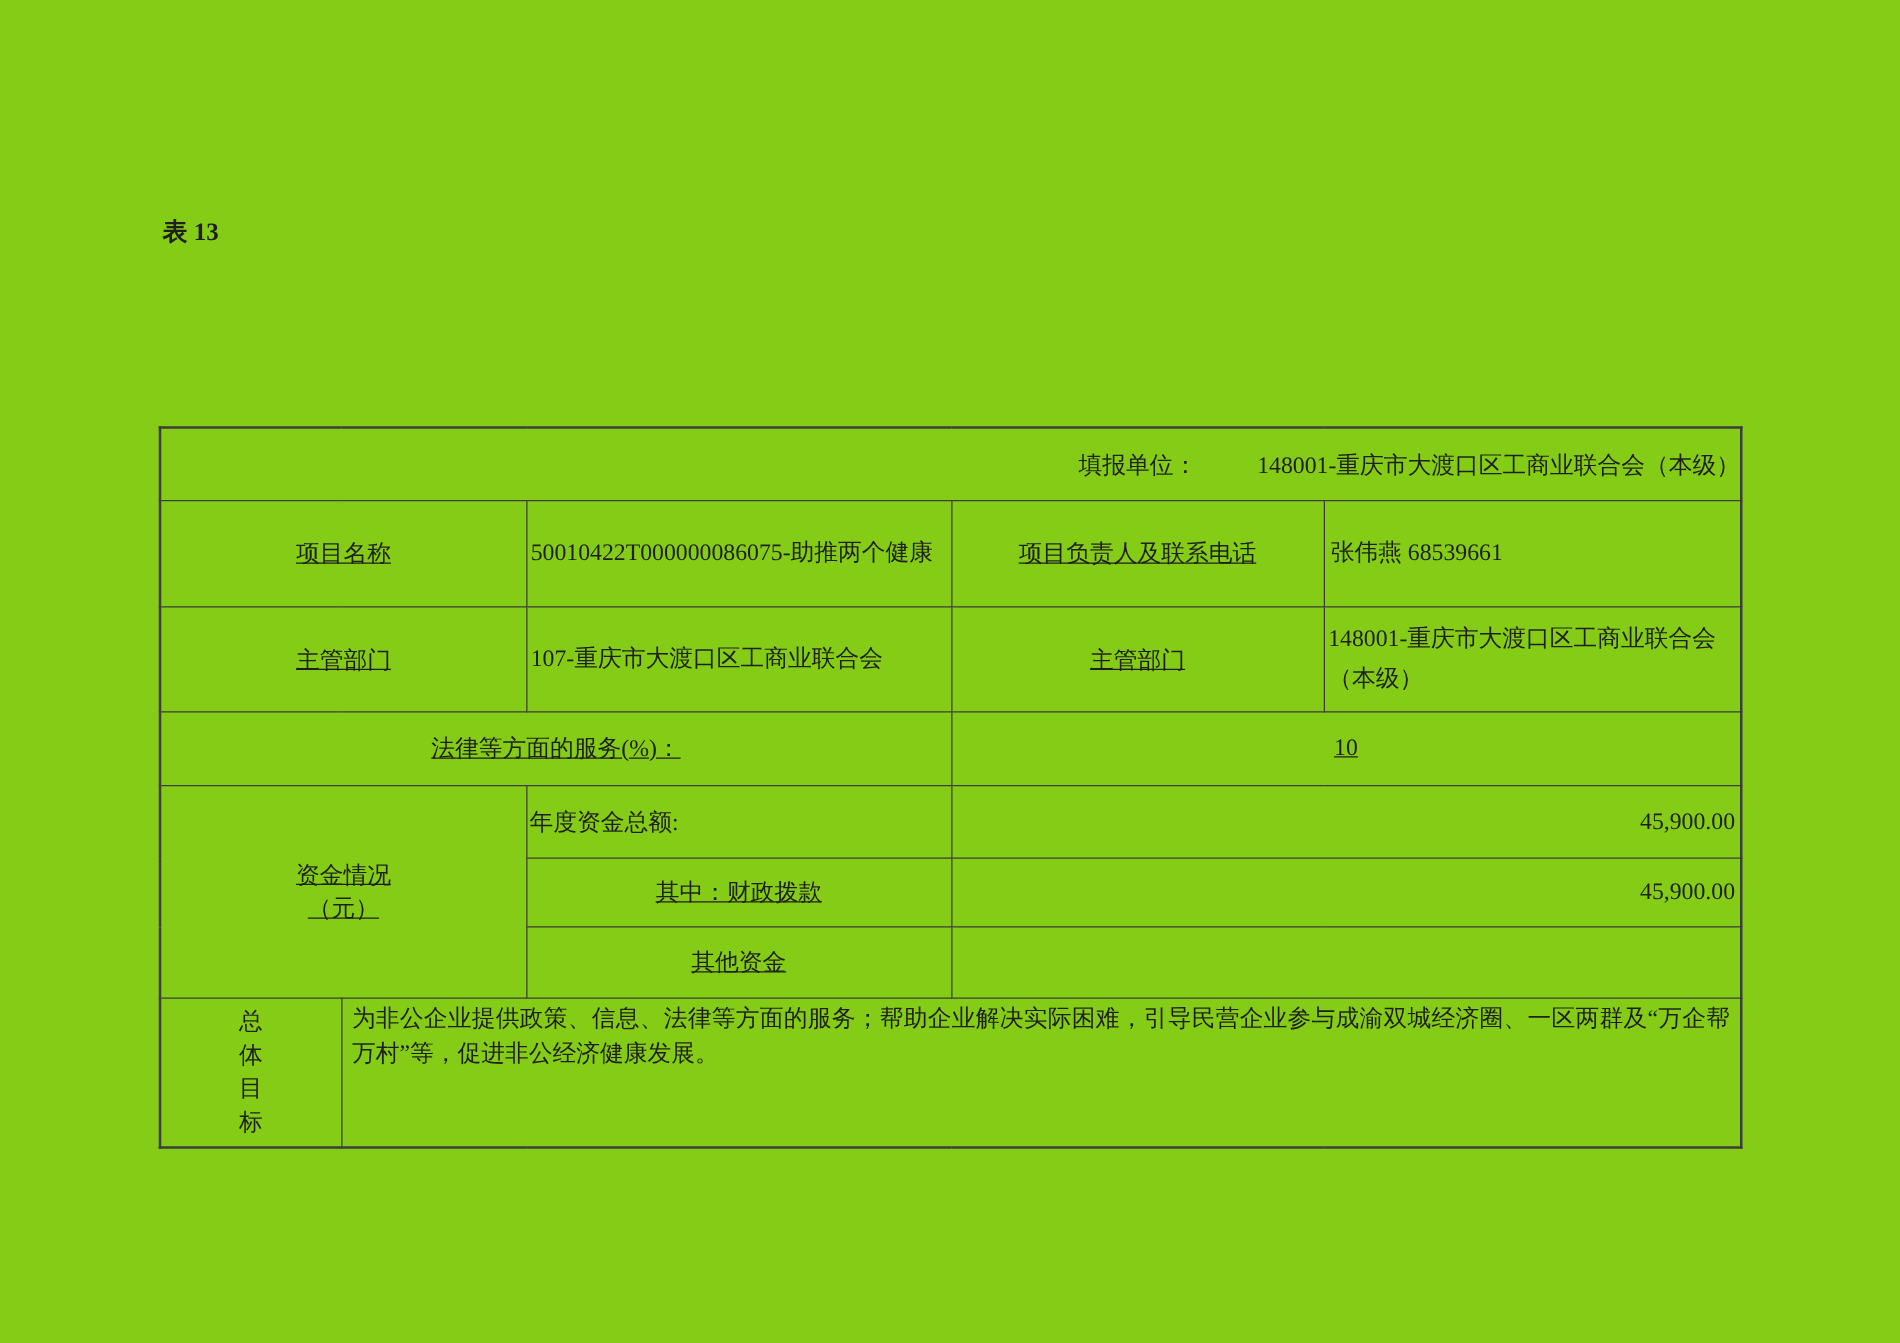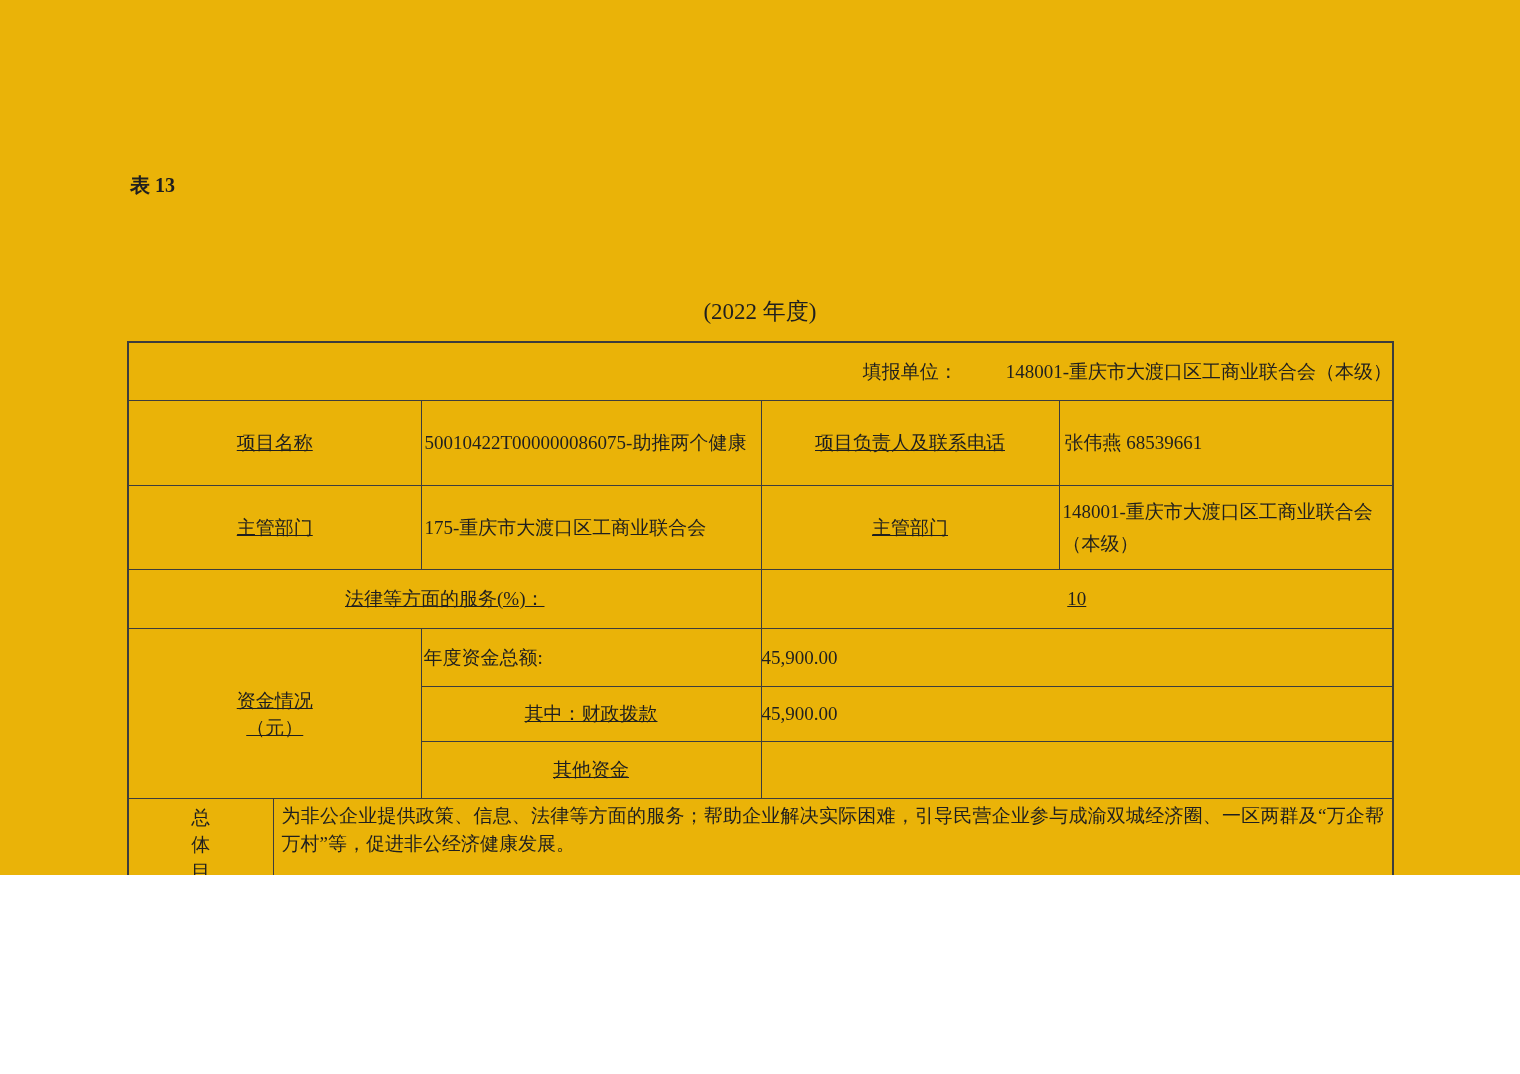--- a/index.html
+++ b/index.html
@@ -1,19 +1,19 @@
 <!DOCTYPE html>
 <html><head>
 <meta charset="utf-8">
 <style>
   html,body{margin:0;padding:0;background:#ffffff;}
   .page{
     position:relative;
-    width:1520px;height:875px;
-    background:#eab308;
+    width:1520px;height:1074px;
+    background:#84cc16;
     font-family:"Liberation Serif","DejaVu Serif",serif;
     color:#1f1f1f;
     overflow:hidden;
   }
   .table-label{
     position:absolute;top:172px;left:130px;
     font-size:20px;font-weight:bold;
   }
   .title{
     position:absolute;top:234px;left:0;width:100%;
@@ -39,21 +39,21 @@
   .r1 td{height:57px;}
   .r2 td{height:84px;}
   .r3 td{height:83px;}
   .r4 td{height:58px;}
   .r5 td{height:57px;margin-top:20px;}
   .r6 td{height:54px;}
   .r7 td{height:56px;}
   .r8 td{height:113px;}
   .c-center{text-align:center;text-decoration:underline;}
   .c-left{text-align:left;padding-left:3px !important;line-height:32px;}
-  .c-right{text-align:left;padding-right:4px !important;}
+  .c-right{text-align:right;padding-right:4px !important;}
   .ru-cell{padding-left:8px !important;text-align:right;}
   .ru-value{margin-left:48px;}
   .fund-label-line{line-height:27px;text-align:center;}
   .goal-label-cell{vertical-align:top !important;padding-top:5px !important;}
   .goal-char{line-height:27px;text-align:center;}
   .goal-text-cell{
     vertical-align:top !important;
     text-align:justify;
     padding:3px 8px 0 8px !important;
     line-height:28px;
@@ -61,21 +61,20 @@
   .total-label-cell{padding-left:2px !important;text-align:left;}
 </style>
 </head>
 <body>
 
 <div class="page">
 
   <div class="table-label">表 13</div>
 
 
-  <div class="subtitle">(2022 年度)</div>
 
   <table class="main">
     <colgroup>
       <col style="width:145px">
       <col style="width:148px">
       <col style="width:340px">
       <col style="width:298px">
       <col style="width:334px">
     </colgroup>
 
@@ -88,21 +87,21 @@
 
     <tr class="r2">
       <td colspan="2" class="c-center">项目名称</td>
       <td class="c-left">50010422T000000086075-助推两个健康</td>
       <td class="c-center">项目负责人及联系电话</td>
       <td class="c-left" style="padding-left:5px !important;">张伟燕 68539661</td>
     </tr>
 
     <tr class="r3">
       <td colspan="2" class="c-center">主管部门</td>
-      <td class="c-left">175-重庆市大渡口区工商业联合会</td>
+      <td class="c-left">107-重庆市大渡口区工商业联合会</td>
       <td class="c-center">主管部门</td>
       <td class="c-left">148001-重庆市大渡口区工商业联合会（本级）</td>
     </tr>
 
     <tr class="r4">
       <td colspan="3" class="c-center">法律等方面的服务(%)：</td>
       <td colspan="2" class="c-center">10</td>
     </tr>
 
     <tr class="r5">

